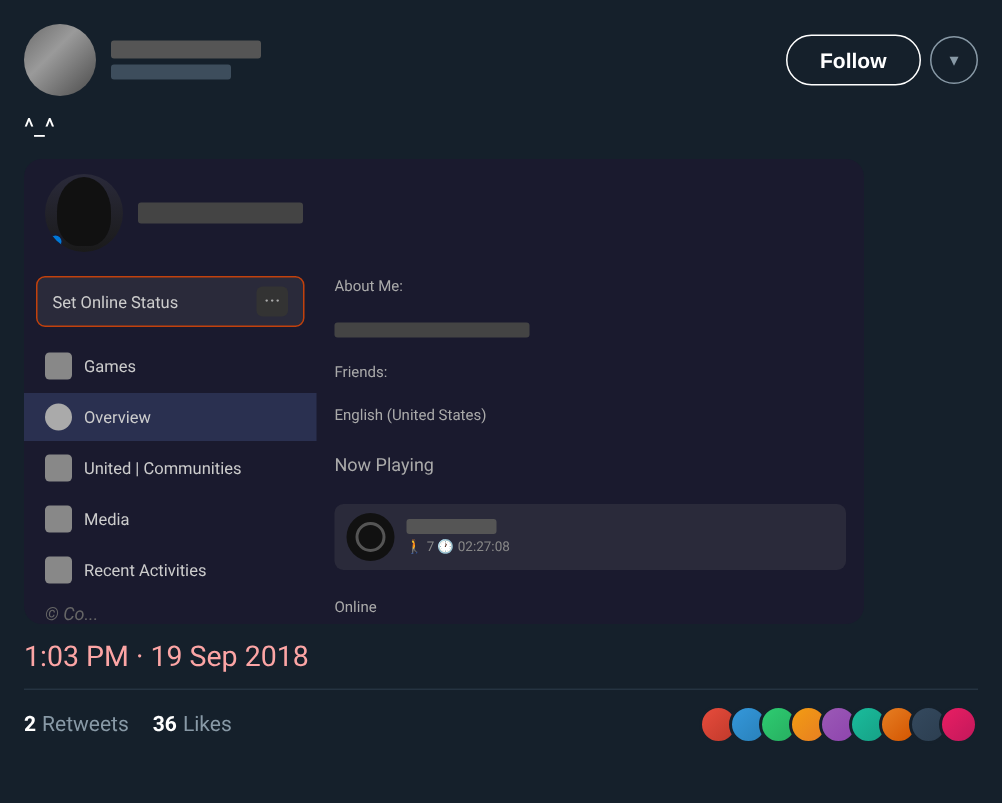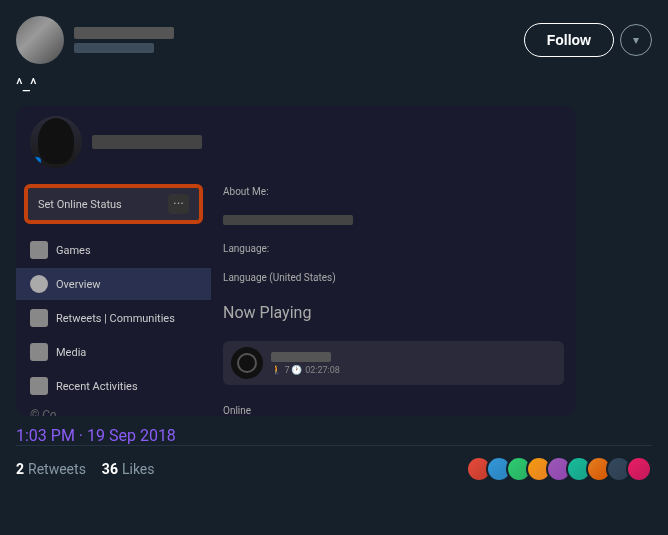--- a/index.html
+++ b/index.html
@@ -200,21 +200,21 @@
     .ps-sidebar {
       width: 195px;
       padding: 6px 0;
       display: flex;
       flex-direction: column;
       gap: 2px;
     }
 
     .ps-set-status {
       background: #2a2a3a;
-      border: 4px solid #c2410c;
+      border: 1px solid #c2410c;
       border-radius: 6px;
       margin: 0 8px 8px 8px;
       padding: 6px 10px;
       display: flex;
       align-items: center;
       justify-content: space-between;
     }
 
     .ps-set-status-text {
       font-size: 11px;
@@ -288,21 +288,21 @@
       border-radius: 2px;
       margin-bottom: 2px;
     }
 
     .ps-lang-val {
       font-size: 10px;
       color: #aaa;
     }
 
     .ps-now-playing {
-      font-size: 16px;
+      font-size: 12px;
       color: #aaa;
       margin-top: 4px;
       margin-bottom: 3px;
     }
 
     .ps-game-card {
       background: #2a2a3a;
       border-radius: 6px;
       display: flex;
       align-items: center;
@@ -348,22 +348,23 @@
 
     .ps-music-bar {
       background: #444;
       height: 9px;
       width: 220px;
       border-radius: 2px;
       margin-top: 3px;
     }
 
     .tweet-timestamp {
-      font-size: 16px;
-      color: #8b5cf6;
+      font-size: 19px;
+      color: #fca5a5;
+      margin-bottom: 10px;
     }
 
     .tweet-stats {
       display: flex;
       align-items: center;
       gap: 16px;
       padding: 10px 0;
       border-top: 1px solid #253341;
     }
 
@@ -457,38 +458,38 @@
           <div class="ps-menu-item">
             <div class="ps-menu-icon controller"></div>
             <span class="ps-menu-label">Games</span>
           </div>
           <div class="ps-menu-item active">
             <div class="ps-menu-icon person"></div>
             <span class="ps-menu-label">Overview</span>
           </div>
           <div class="ps-menu-item">
             <div class="ps-menu-icon friends"></div>
-            <span class="ps-menu-label">Retweets | Communities</span>
+            <span class="ps-menu-label">United | Communities</span>
           </div>
           <div class="ps-menu-item">
             <div class="ps-menu-icon media"></div>
             <span class="ps-menu-label">Media</span>
           </div>
           <div class="ps-menu-item">
             <div class="ps-menu-icon recent"></div>
             <span class="ps-menu-label">Recent Activities</span>
           </div>
           <div class="ps-copyright">© Co...</div>
         </div>
 
         <div class="ps-main">
           <div class="ps-section-label">About Me:</div>
           <div class="ps-about-bar"></div>
-          <div class="ps-section-label">Language:</div>
-          <div class="ps-lang-val">Language (United States)</div>
+          <div class="ps-section-label">Friends:</div>
+          <div class="ps-lang-val">English (United States)</div>
           <div class="ps-now-playing">Now Playing</div>
           <div class="ps-game-card">
             <div class="ps-game-icon">
               <div class="ps-game-icon-inner"></div>
             </div>
             <div>
               <div class="ps-game-name"></div>
               <div class="ps-game-meta">🚶 7  🕐 02:27:08</div>
             </div>
           </div>

